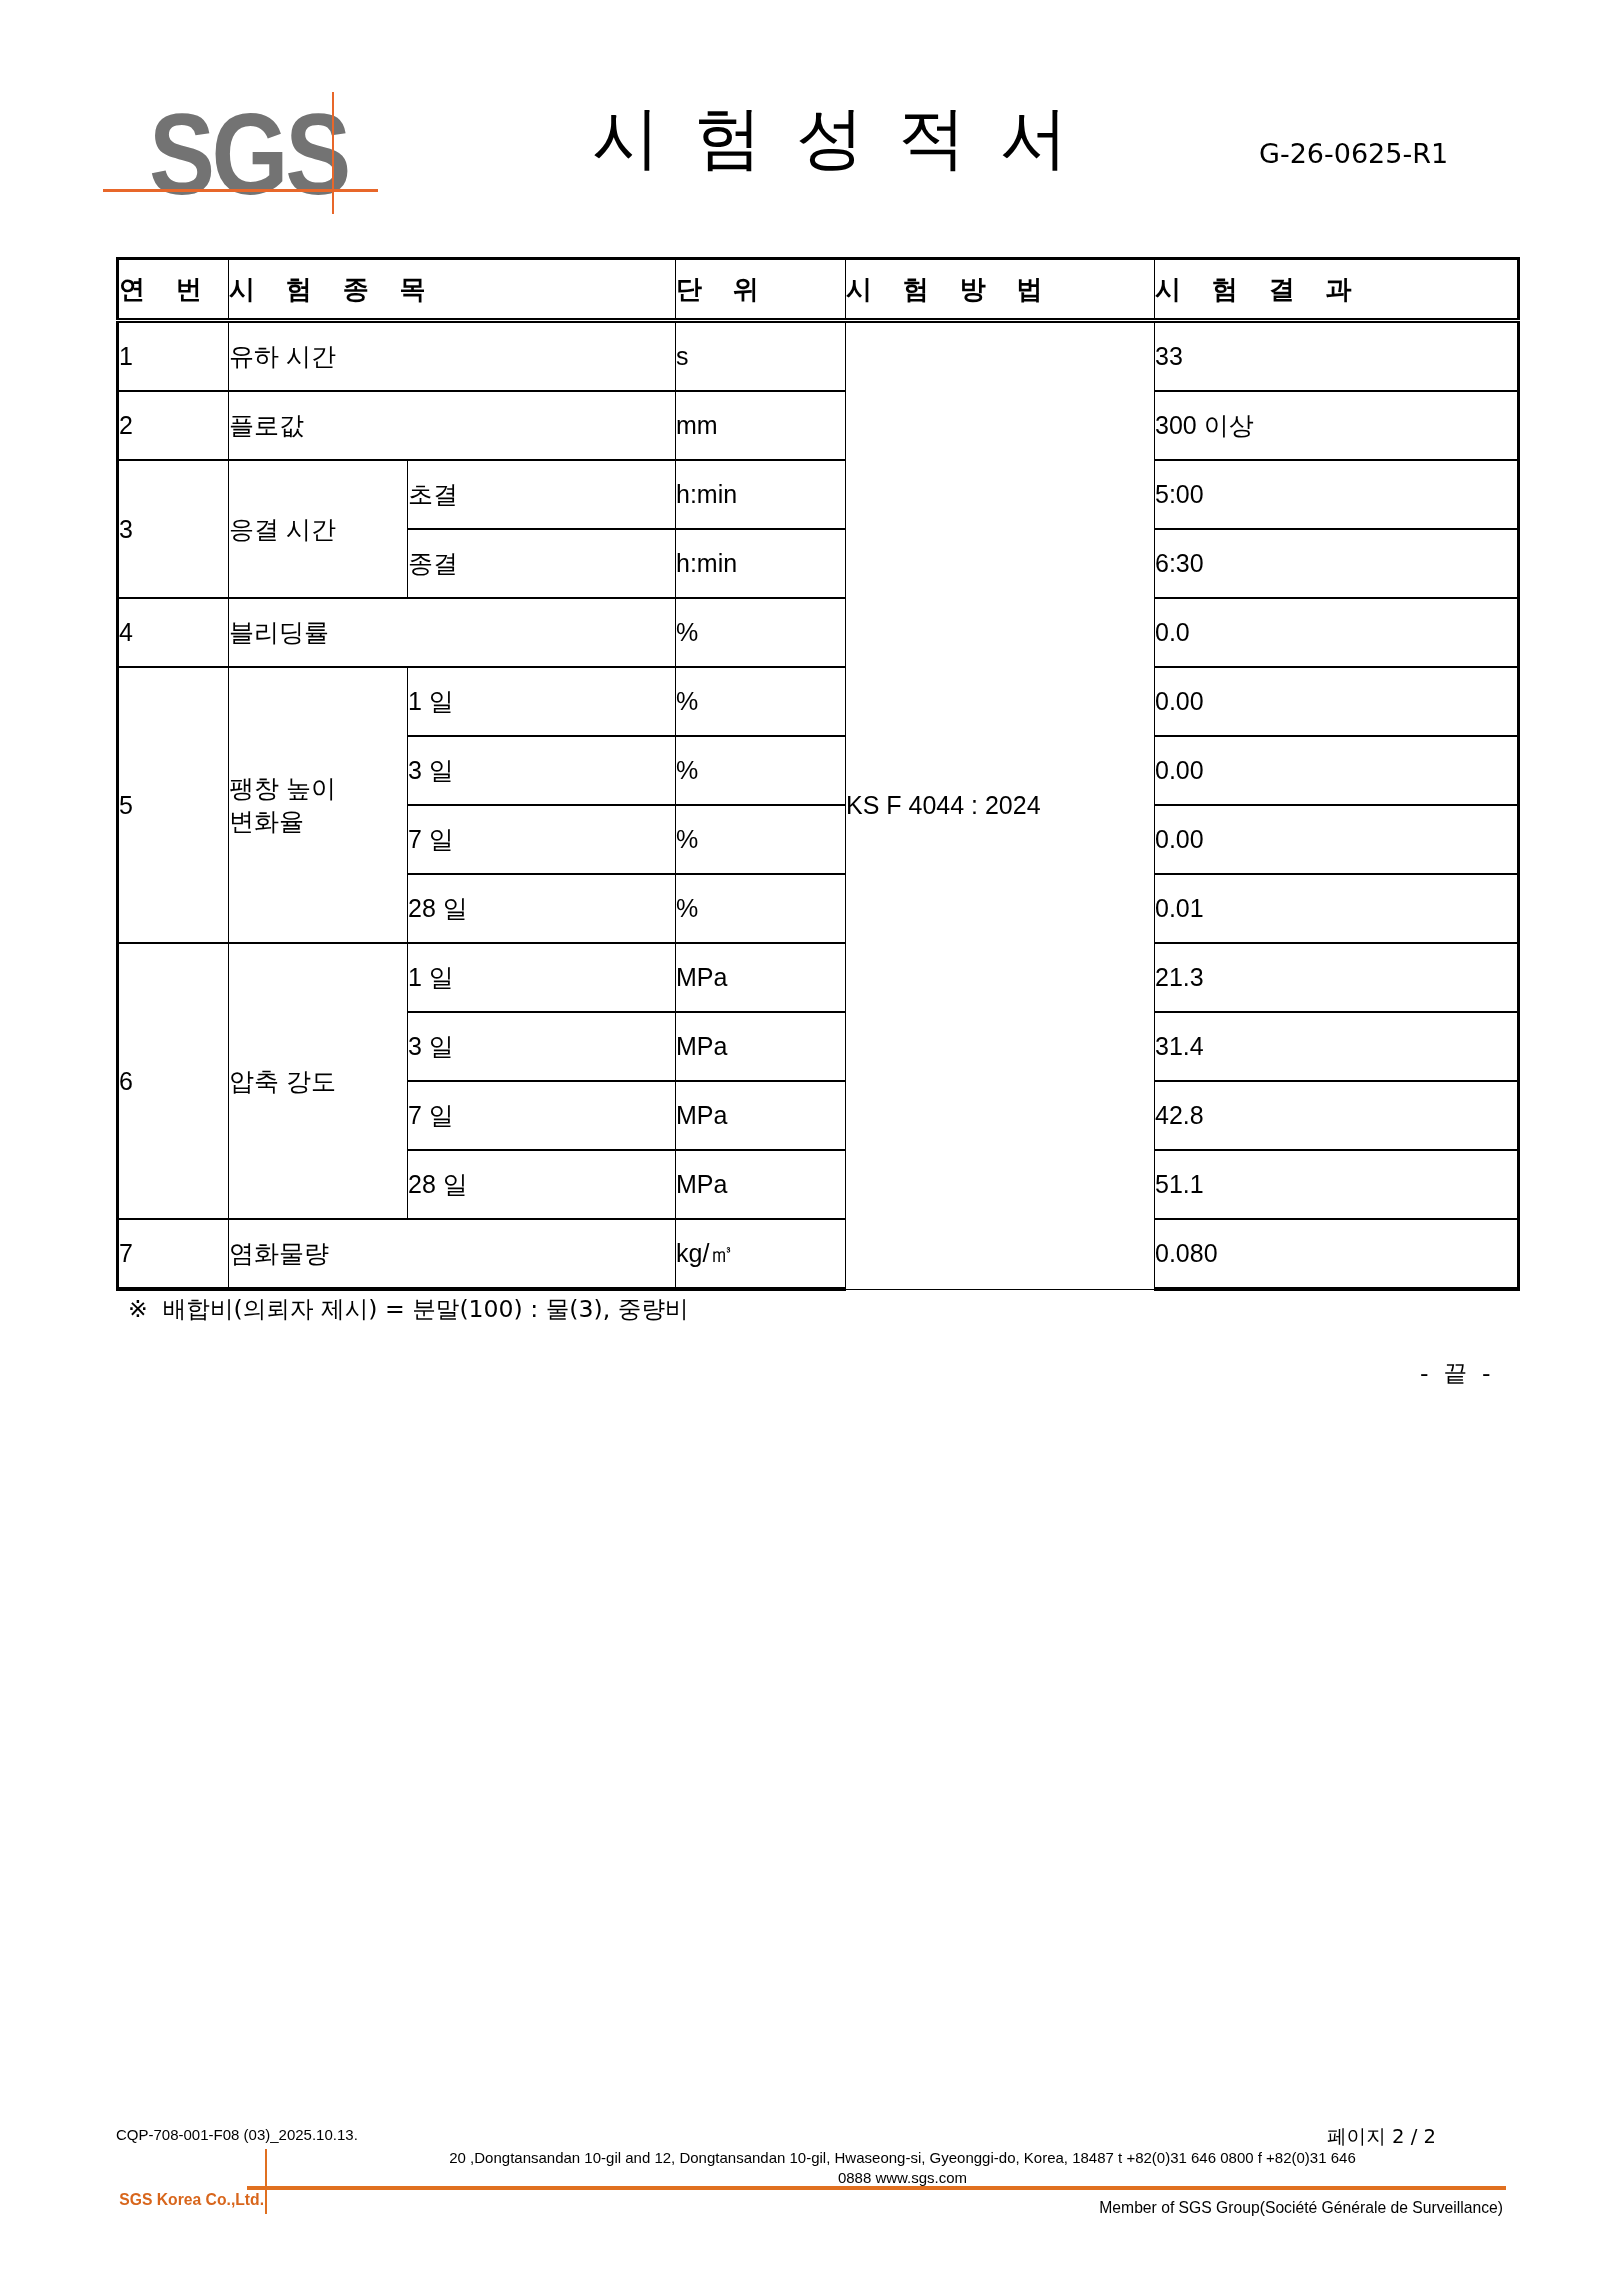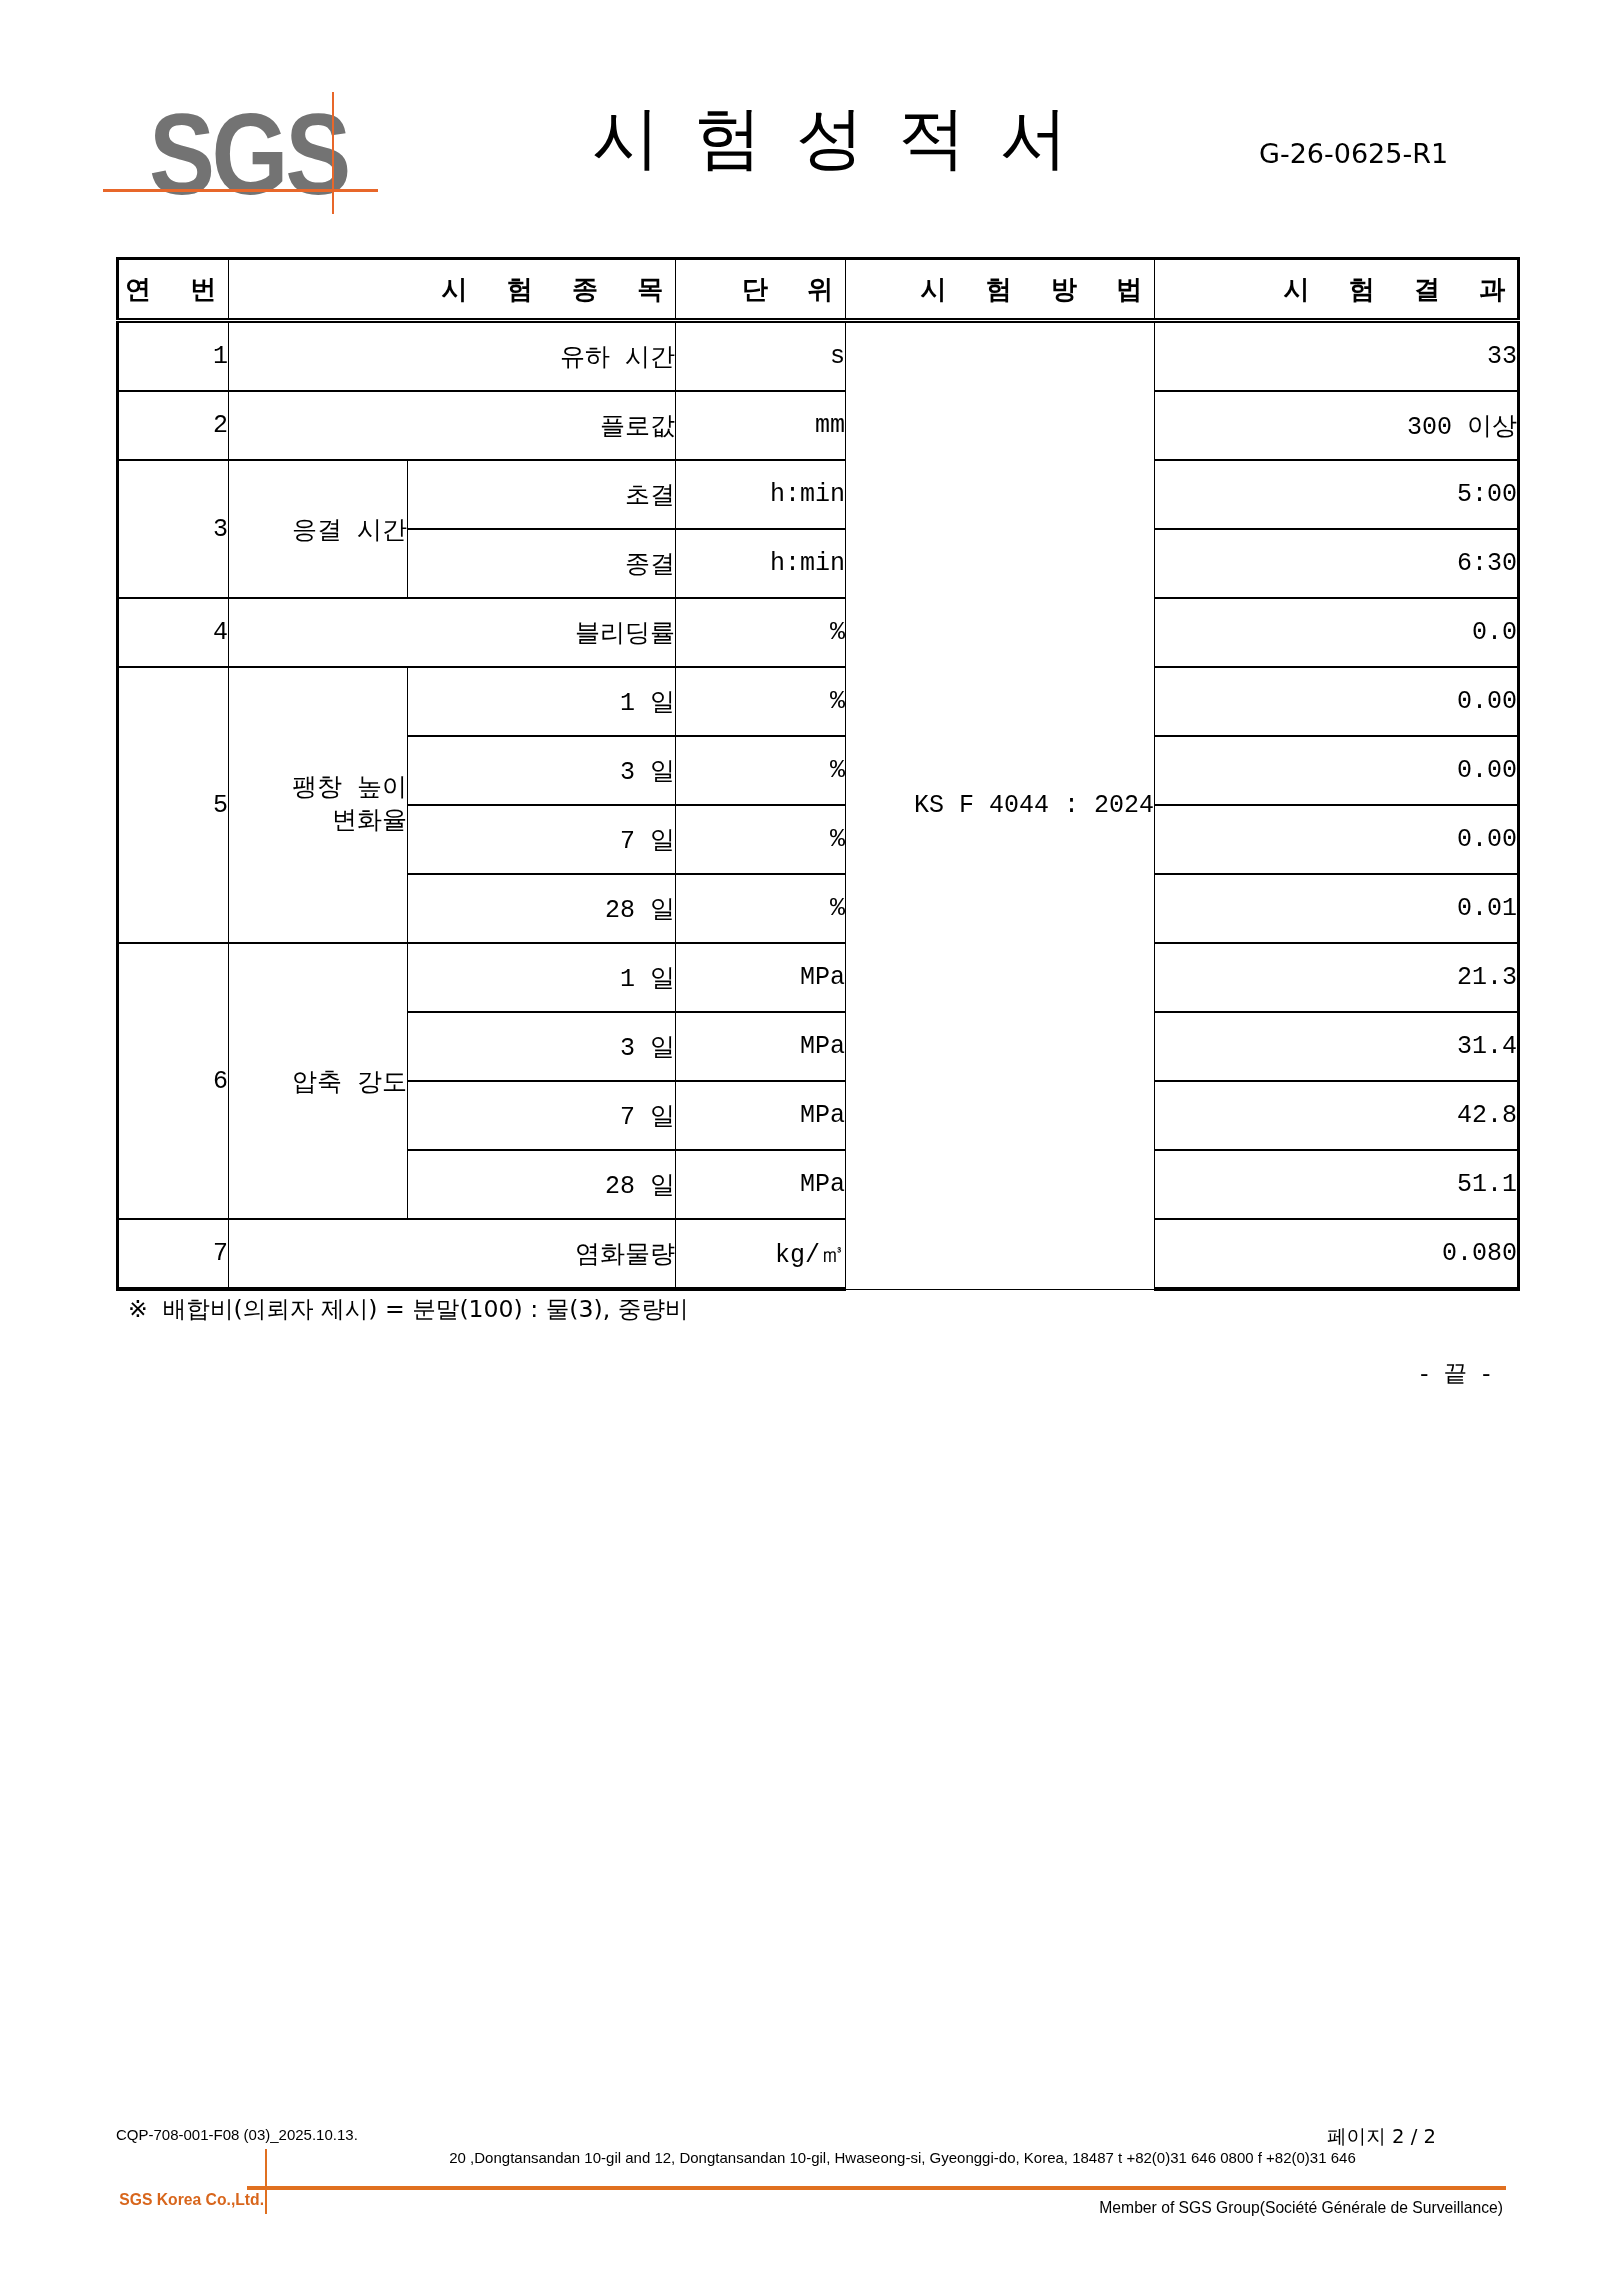--- a/index.html
+++ b/index.html
@@ -25,22 +25,22 @@
   }
   .report-no {
     position: absolute; left: 1259px; top: 137px;
     font-size: 27px; line-height: 33px; font-family: "DejaVu Sans", sans-serif;
   }
 
   
   .tbl { position: absolute; left: 116px; top: 257px; width: 1401px; }
   table { border-collapse: collapse; width: 1401px; table-layout: fixed; }
   td, th {
-    border: 1.3px solid #000; text-align: right; vertical-align: middle;
-    font-family: Liberation Mono, monospace; font-weight: normal;
+    border: 1.3px solid #000; text-align: left; vertical-align: middle;
+    font-family: Liberation Sans, sans-serif; font-weight: normal;
     font-size: 25px; padding: 0; height: 67px;
   }
   th { height: 58px; font-size: 26px; font-weight: bold; letter-spacing: 11.8px; }
   thead tr th { border-top: 3.9px solid #000; border-bottom: 5.2px double #000; }
   tr.row-sep td { border-top: 2.6px solid #000; }
   .left-edge { border-left: 3.9px solid #000 !important; }
   .right-edge { border-right: 3.9px solid #000 !important; }
   tbody tr:last-child td { border-bottom: 4.6px solid #000; }
   td.method { font-size: 25px; }
   .multi { line-height: 33px; }
@@ -188,17 +188,18 @@
 <div class="notes">
   <div class="line">※  배합비(의뢰자 제시) = 분말(100) : 물(3), 중량비</div>
 </div>
 <div class="end-mark">-  끝  -</div>
 
 <div class="f-code">CQP-708-001-F08 (03)_2025.10.13.</div>
 <div class="f-page">페이지 2 / 2</div>
 <div class="f-company">SGS Korea Co.,Ltd.</div>
 <div class="f-address">
   <div>20 ,Dongtansandan 10-gil and 12, Dongtansandan 10-gil, Hwaseong-si, Gyeonggi-do, Korea, 18487    t +82(0)31 646 0800 f +82(0)31 646</div>
+  <div>0888    www.sgs.com</div>
 </div>
 <div class="f-hline"></div>
 <div class="f-vline"></div>
 <div class="f-member">Member of SGS Group(Société Générale de Surveillance)</div>
 
 
 </body></html>

